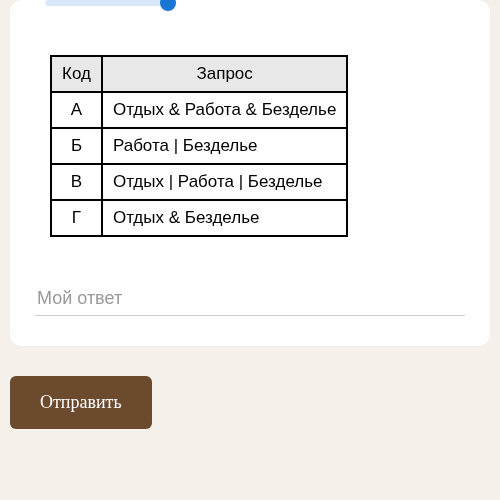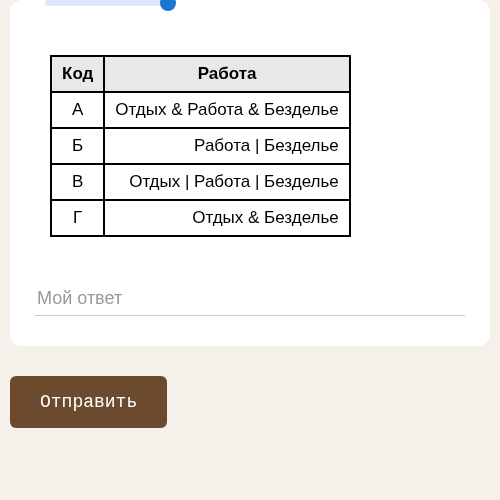--- a/index.html
+++ b/index.html
@@ -50,25 +50,25 @@
       margin-top: 35px;
       margin-left: 15px;
     }
     table {
       border-collapse: collapse;
       font-size: 17px;
     }
     th, td {
       border: 2px solid #000;
       padding: 7px 10px;
-      text-align: right;
+      text-align: left;
     }
     th {
       background: #e8e8e8;
-      font-weight: bold;
+      font-weight: normal;
       text-align: center;
     }
     td.code {
       text-align: center;
       width: 50px;
     }
     .answer-section {
       margin-top: 45px;
     }
     .answer-input {
@@ -90,38 +90,38 @@
       padding-left: 10px;
     }
     .submit-btn {
       background: #6b4a2e;
       color: #fff;
       border: none;
       border-radius: 6px;
       padding: 16px 30px;
       font-size: 18px;
       cursor: pointer;
-      font-family: Liberation Mono, monospace;
+      font-family: Liberation Serif, serif;
     }
   </style>
 </head>
 <body>
 
 <div class="card">
   <div class="slider-fragment">
     <div class="slider-track"></div>
     <div class="slider-thumb"></div>
   </div>
 
   <div class="table-wrap">
     <table>
       <thead>
         <tr>
           <th>Код</th>
-          <th>Работа</th>
+          <th>Запрос</th>
         </tr>
       </thead>
       <tbody>
         <tr>
           <td class="code">А</td>
           <td>Отдых &amp; Работа &amp; Безделье</td>
         </tr>
         <tr>
           <td class="code">Б</td>
           <td>Работа | Безделье</td>

